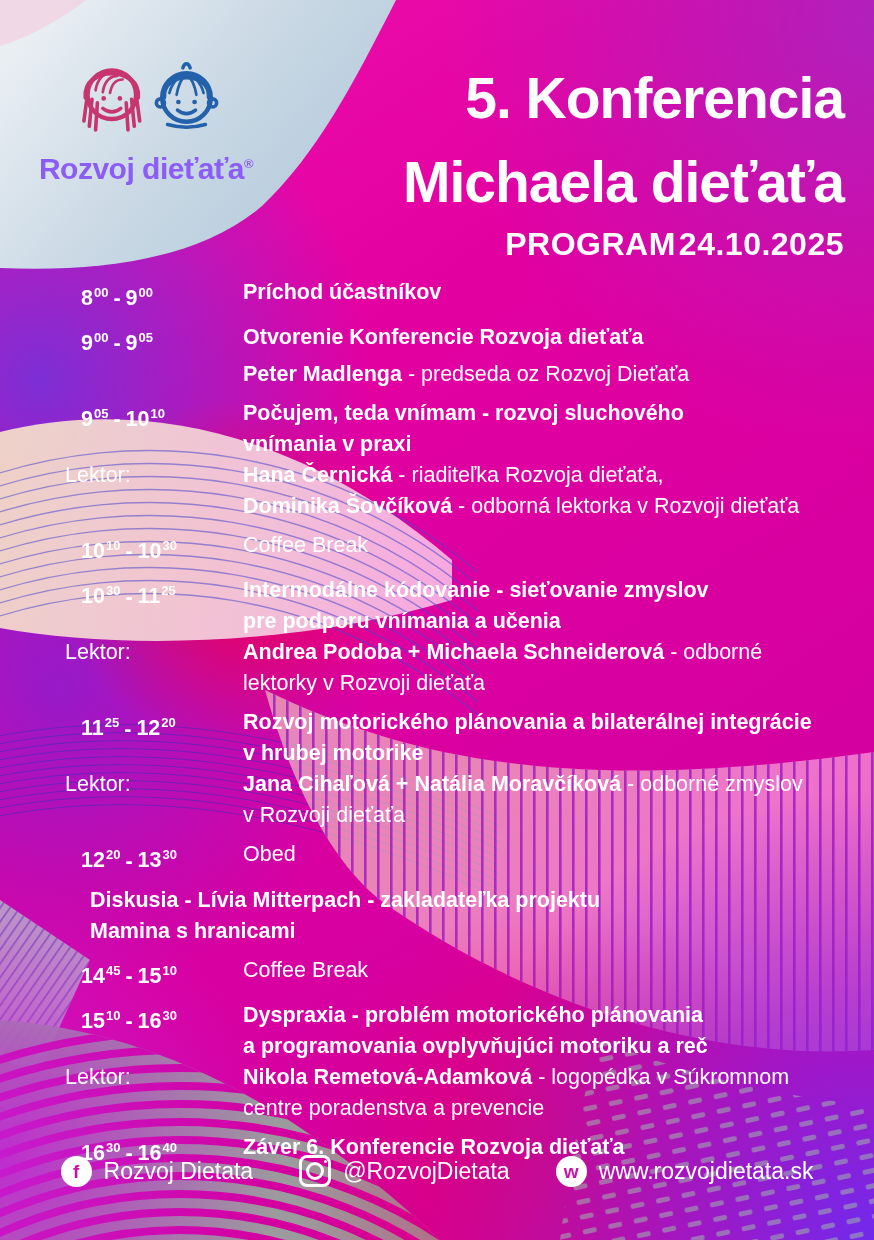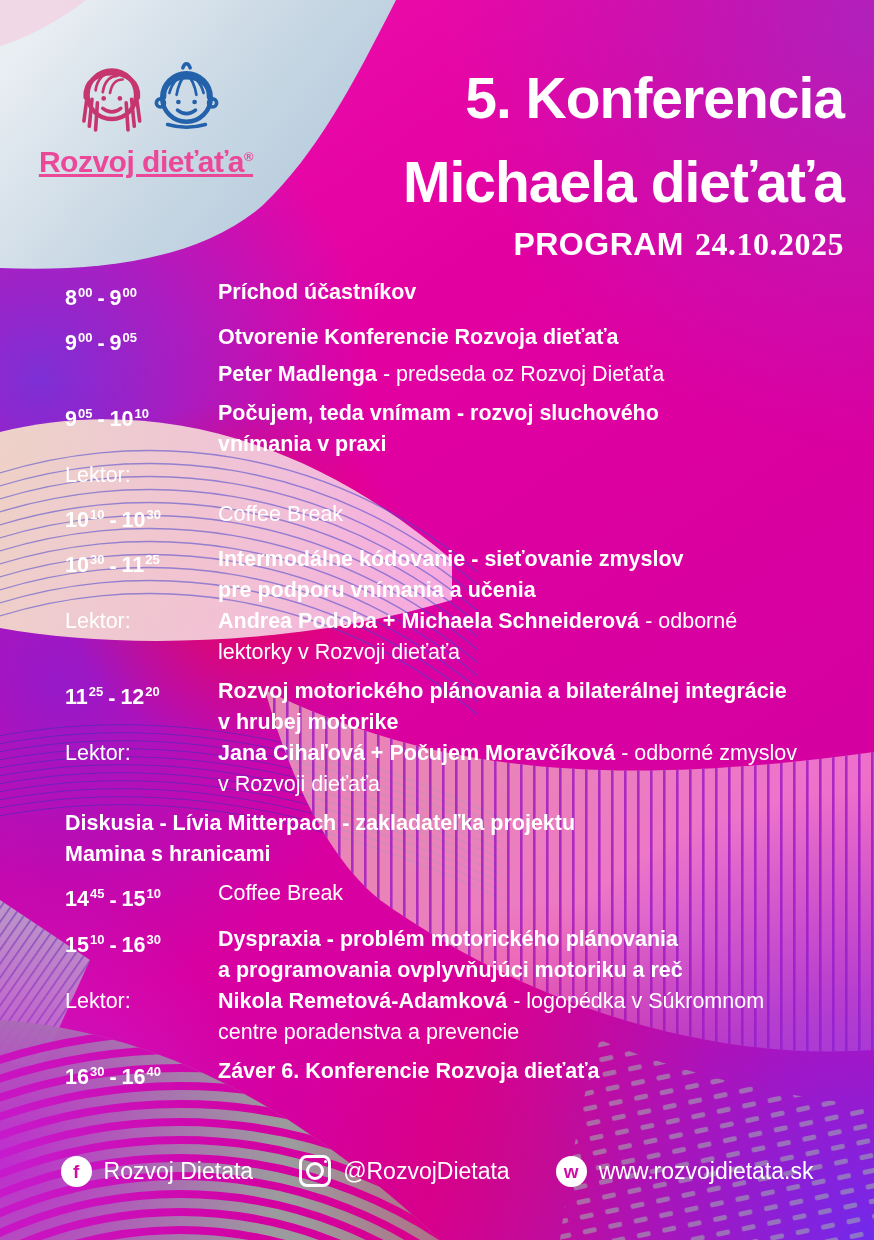--- a/index.html
+++ b/index.html
@@ -6,38 +6,38 @@
   .poster {
     position:relative; width:874px; height:1240px; margin:0 auto;
     overflow:hidden; font-family:"Liberation Sans", sans-serif;
     color:#ffffff;
   }
   .bg { position:absolute; inset:0; width:100%; height:100%; display:block; }
 
   
   .logo { position:absolute; left:26px; top:52px; width:240px; text-align:center; }
   .logo-faces { display:block; margin:0 auto; }
-  .logo-text { font-size:30px; font-weight:700; color:#ec4899; letter-spacing:-0.5px; margin-top:11px;text-decoration:underline; }
+  .logo-text { font-size:30px; font-weight:700; color:#8b5cf6; letter-spacing:-0.5px; margin-top:18px; }
   .logo-text sup { font-size:13px; font-weight:700; }
 
   
   .title-block { position:absolute; top:56px; right:30px; text-align:right; }
   .title-line { font-size:57px; font-weight:700; line-height:84px; letter-spacing:-1px; }
   .subtitle { font-size:32px; font-weight:700; margin-top:2px; letter-spacing:0.5px; }
-  .subtitle .date { margin-left:11px;font-family:Liberation Serif, serif; }
+  .subtitle .date { margin-left:3px; }
 
   
   .schedule { position:absolute; left:65px; top:277px; right:12px; }
   .block { margin-bottom:8px; }
   .brow { display:grid; grid-template-columns:153px 1fr; align-items:start; }
-  .time { font-weight:700; font-size:21.5px; line-height:31px; white-space:nowrap; }
+  .time { font-weight:700; font-size:21.5px; line-height:31px; white-space:nowrap;margin-left:16px; }
   .time sup { font-size:13px; font-weight:700; margin-left:1px; }
   .time .sep { margin:0 5px; }
   .label { font-weight:400; font-size:21.5px; line-height:31px; }
-  .content { min-width:0; }
+  .content { min-width:0;margin-left:25px; }
   .line { font-size:21.5px; line-height:31px; white-space:nowrap; }
   .line .b { font-weight:700; }
   .line .r { font-weight:400; }
 
   
   .footer { position:absolute; top:1155px; left:0; right:0; display:flex; justify-content:center; gap:46px; align-items:center; }
   .fitem { display:flex; align-items:center; gap:12px; cursor:pointer; }
   .flabel { font-size:23px; font-weight:400; }
   .icn-circle {
     width:31px; height:31px; border-radius:50%; background:#ffffff; color:#cf10a2;
@@ -269,20 +269,24 @@
     <div class="block">
       <div class="brow">
         <div class="time"><span>9</span><sup>05</sup><span class="sep">-</span><span>10</span><sup>10</sup></div>
         <div class="content">
           <div class="line"><span class="b">Počujem, teda vnímam - rozvoj sluchového</span><span class="r"></span></div>
           <div class="line"><span class="b">vnímania v praxi</span><span class="r"></span></div>
         </div>
       </div>
       <div class="brow">
         <div class="label">Lektor:</div>
+        <div class="content">
+          <div class="line"><span class="b">Hana Černická</span><span class="r"> - riaditeľka Rozvoja dieťaťa,</span></div>
+          <div class="line"><span class="b">Dominika Šovčíková</span><span class="r"> - odborná lektorka v Rozvoji dieťaťa</span></div>
+        </div>
       </div>
     </div>
 
     <div class="block">
       <div class="brow">
         <div class="time"><span>10</span><sup>10</sup><span class="sep">-</span><span>10</span><sup>30</sup></div>
         <div class="content">
           <div class="line"><span class="b"></span><span class="r">Coffee Break</span></div>
         </div>
       </div>
@@ -309,26 +313,34 @@
       <div class="brow">
         <div class="time"><span>11</span><sup>25</sup><span class="sep">-</span><span>12</span><sup>20</sup></div>
         <div class="content">
           <div class="line"><span class="b">Rozvoj motorického plánovania a bilaterálnej integrácie</span><span class="r"></span></div>
           <div class="line"><span class="b">v hrubej motorike</span><span class="r"></span></div>
         </div>
       </div>
       <div class="brow">
         <div class="label">Lektor:</div>
         <div class="content">
-          <div class="line"><span class="b">Jana Cihaľová + Počujem Moravčíková</span><span class="r"> - odborné zmyslov</span></div>
+          <div class="line"><span class="b">Jana Cihaľová + Natália Moravčíková</span><span class="r"> - odborné zmyslov</span></div>
           <div class="line"><span class="b"></span><span class="r">v Rozvoji dieťaťa</span></div>
         </div>
       </div>
     </div>
 
+    <div class="block">
+      <div class="brow">
+        <div class="time"><span>12</span><sup>20</sup><span class="sep">-</span><span>13</span><sup>30</sup></div>
+        <div class="content">
+          <div class="line"><span class="b"></span><span class="r">Obed</span></div>
+        </div>
+      </div>
+    </div>
 
     <div class="block">
       <div class="brow">
         <div class="content">
           <div class="line"><span class="b">Diskusia - Lívia Mitterpach - zakladateľka projektu</span><span class="r"></span></div>
           <div class="line"><span class="b">Mamina s hranicami</span><span class="r"></span></div>
         </div>
       </div>
     </div>
 

